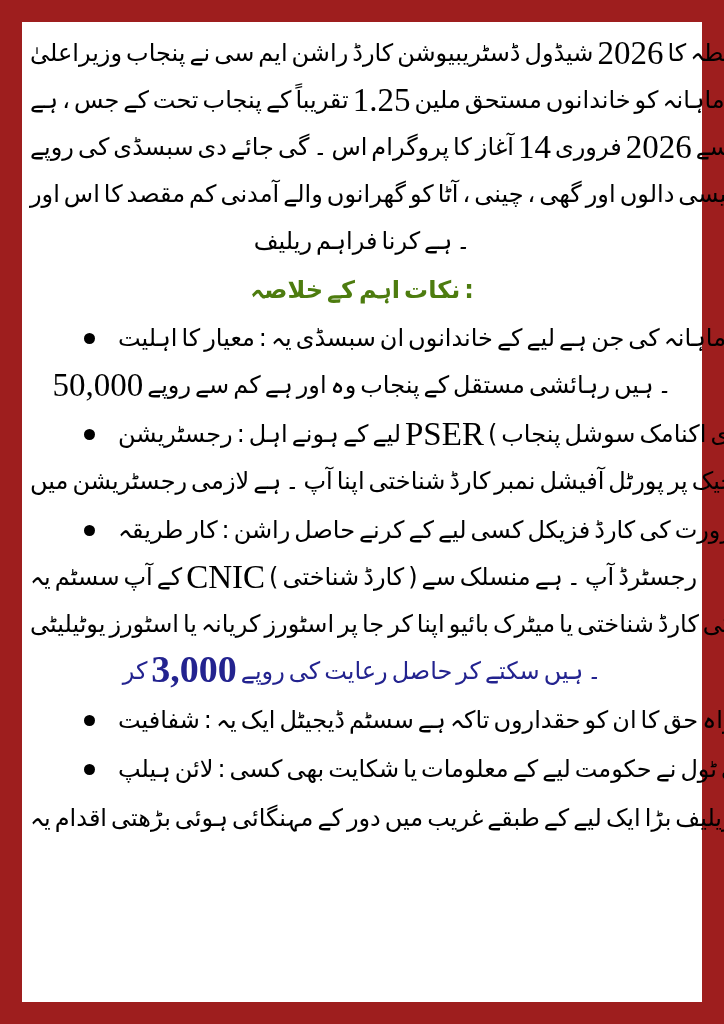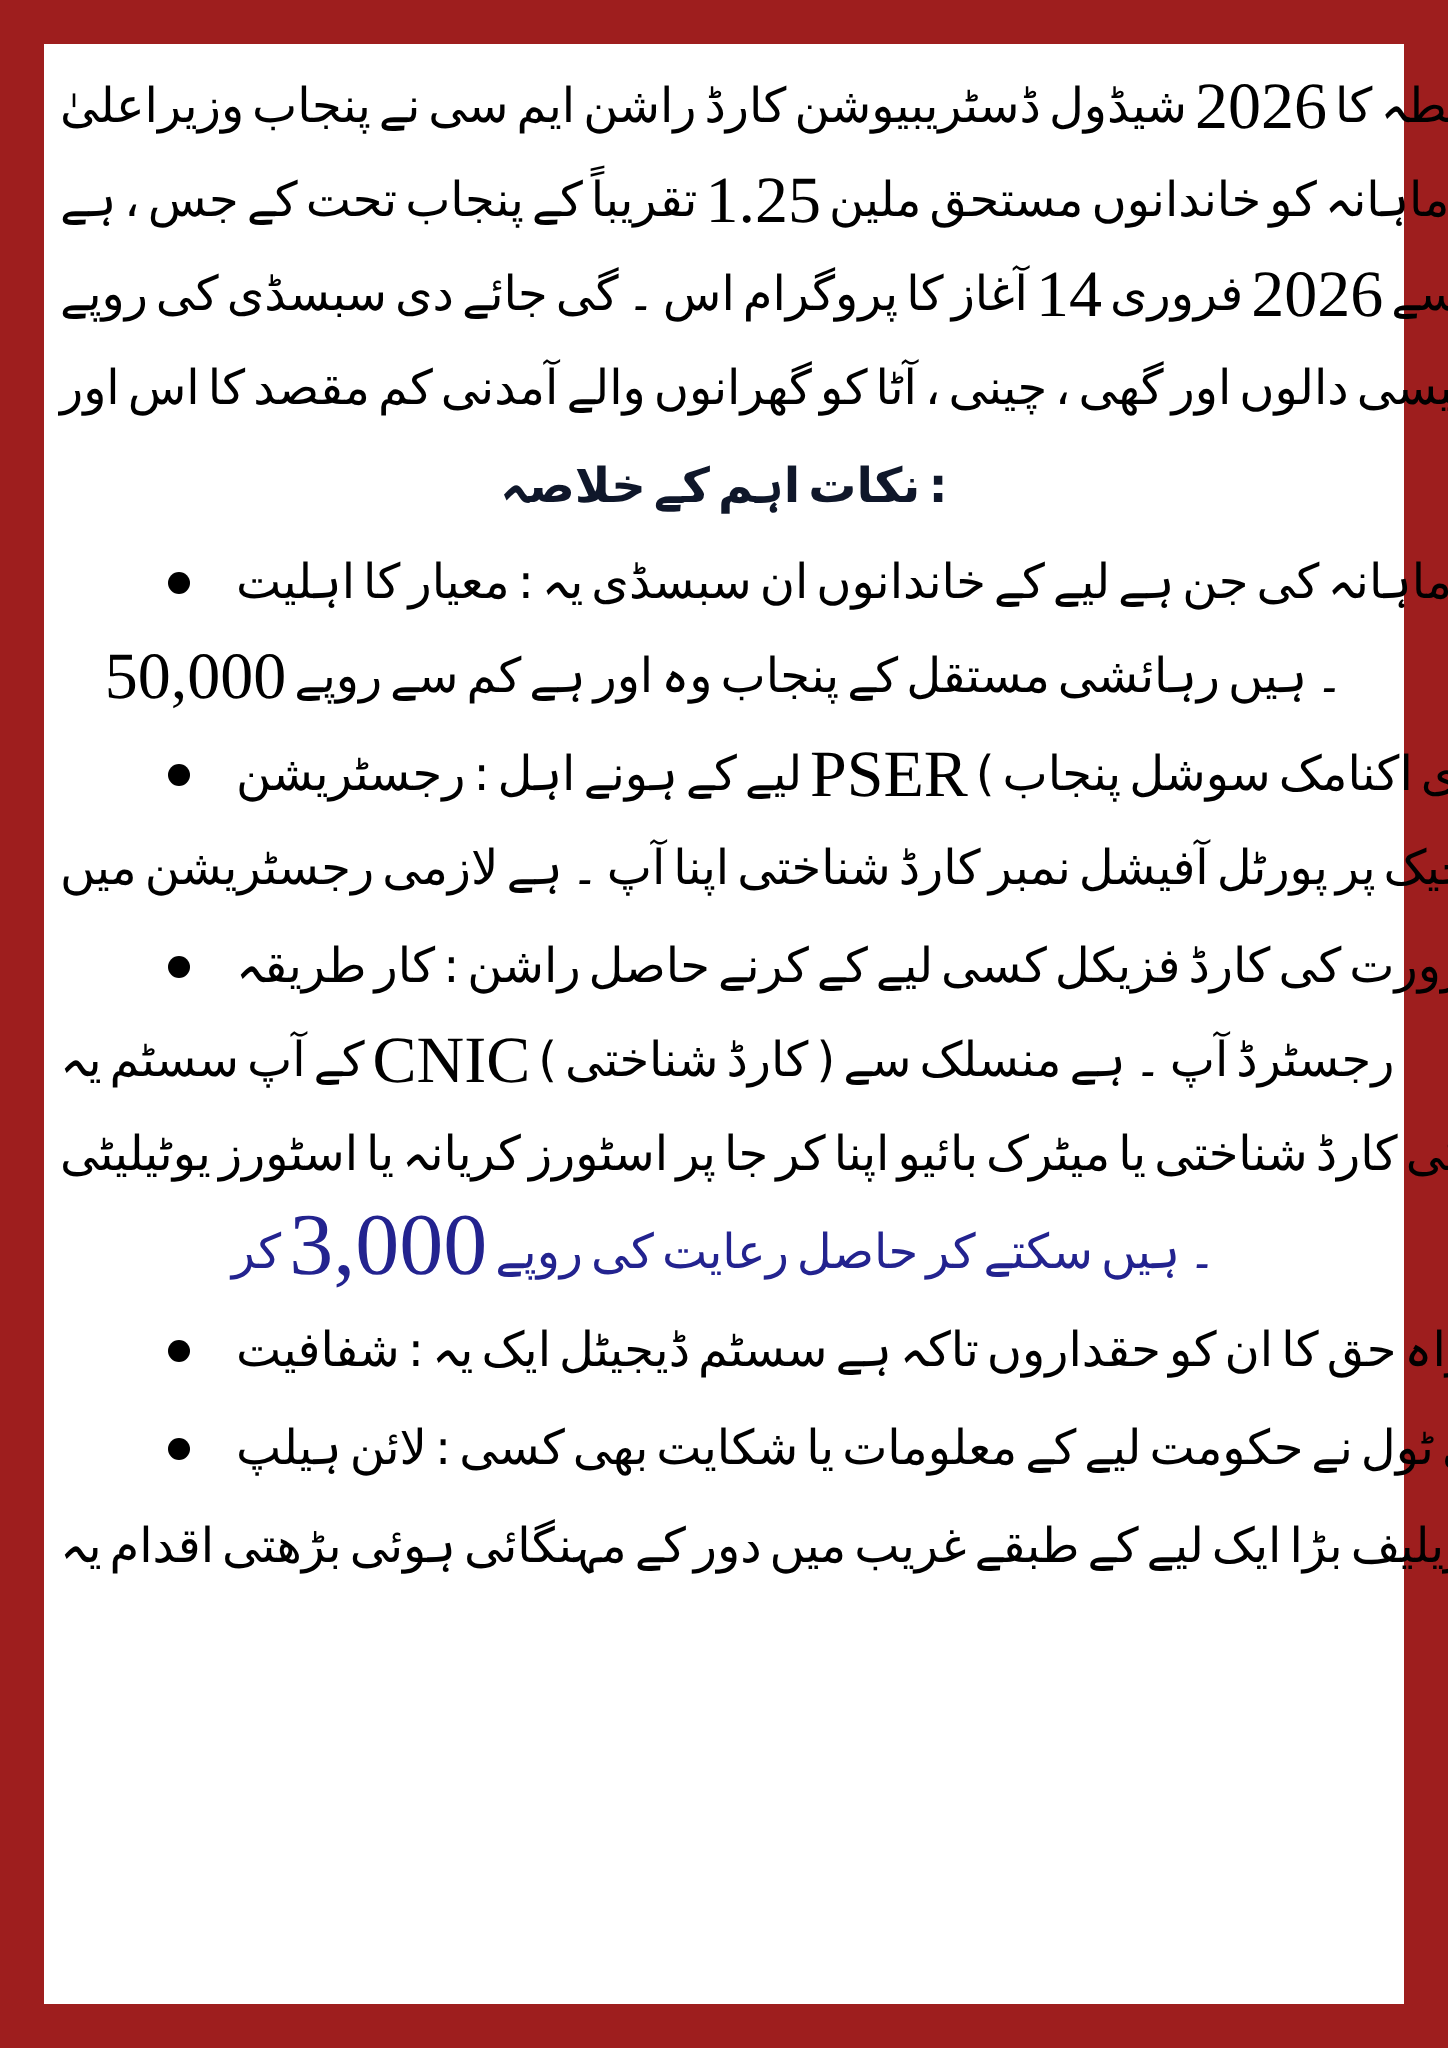--- a/index.html
+++ b/index.html
@@ -27,23 +27,23 @@
   }
   .w{display:inline-block;margin:0 2px;}
   .num{
     font-family:"Liberation Serif",serif;
     font-size:33px;
     line-height:1;
     vertical-align:-3px;
     letter-spacing:0;
   }
   .heading .w{font-weight:bold;}
-  .heading{color:#0f172a;margin:1px 0 1px 0;}
+  .heading{color:#4d7c0f;margin:1px 0 1px 0;}
   .blue{color:#23238f;}
-  .blue .num{font-size:44px;}
+  .blue .num{font-size:38px;font-weight:bold;}
   .intro{margin-bottom:2px;}
   .bullet{position:relative;margin-bottom:2px;}
   .bullet .dot{
     position:absolute;
     left:56px;top:18px;
     width:11px;height:11px;
     border-radius:50%;
     background:#000000;
   }
   .bullet .first{padding-left:88px;text-decoration:underline;}
@@ -53,20 +53,21 @@
 <body>
 
 <div class="poster">
   <div class="content">
 
     <div class="intro">
       <div class="tline"><span class="w" dir="rtl">وزیراعلیٰ</span><span class="w" dir="rtl">پنجاب</span><span class="w" dir="rtl">نے</span><span class="w" dir="rtl">سی</span><span class="w" dir="rtl">ایم</span><span class="w" dir="rtl">راشن</span><span class="w" dir="rtl">کارڈ</span><span class="w" dir="rtl">ڈسٹریبیوشن</span><span class="w" dir="rtl">شیڈول</span><span class="w num" dir="ltr">2026</span><span class="w" dir="rtl">کا</span><span class="w" dir="rtl">باضابطہ</span></div>
       <div class="tline"><span class="w" dir="rtl">ہے</span><span class="w" dir="rtl">،</span><span class="w" dir="rtl">جس</span><span class="w" dir="rtl">کے</span><span class="w" dir="rtl">تحت</span><span class="w" dir="rtl">پنجاب</span><span class="w" dir="rtl">کے</span><span class="w" dir="rtl">تقریباً</span><span class="w num" dir="ltr">1.25</span><span class="w" dir="rtl">ملین</span><span class="w" dir="rtl">مستحق</span><span class="w" dir="rtl">خاندانوں</span><span class="w" dir="rtl">کو</span><span class="w" dir="rtl">ماہانہ</span></div>
       <div class="tline"><span class="w" dir="rtl">روپے</span><span class="w" dir="rtl">کی</span><span class="w" dir="rtl">سبسڈی</span><span class="w" dir="rtl">دی</span><span class="w" dir="rtl">جائے</span><span class="w" dir="rtl">گی</span><span class="w" dir="rtl">۔</span><span class="w" dir="rtl">اس</span><span class="w" dir="rtl">پروگرام</span><span class="w" dir="rtl">کا</span><span class="w" dir="rtl">آغاز</span><span class="w num" dir="ltr">14</span><span class="w" dir="rtl">فروری</span><span class="w num" dir="ltr">2026</span><span class="w" dir="rtl">سے</span></div>
       <div class="tline"><span class="w" dir="rtl">اور</span><span class="w" dir="rtl">اس</span><span class="w" dir="rtl">کا</span><span class="w" dir="rtl">مقصد</span><span class="w" dir="rtl">کم</span><span class="w" dir="rtl">آمدنی</span><span class="w" dir="rtl">والے</span><span class="w" dir="rtl">گھرانوں</span><span class="w" dir="rtl">کو</span><span class="w" dir="rtl">آٹا</span><span class="w" dir="rtl">،</span><span class="w" dir="rtl">چینی</span><span class="w" dir="rtl">،</span><span class="w" dir="rtl">گھی</span><span class="w" dir="rtl">اور</span><span class="w" dir="rtl">دالوں</span><span class="w" dir="rtl">جیسی</span></div>
+      <div class="tline"><span class="w" dir="rtl">ریلیف</span><span class="w" dir="rtl">فراہم</span><span class="w" dir="rtl">کرنا</span><span class="w" dir="rtl">ہے</span><span class="w" dir="rtl">۔</span></div>
     </div>
 
     <div class="tline heading"><span class="w" dir="rtl">خلاصہ</span><span class="w" dir="rtl">کے</span><span class="w" dir="rtl">اہم</span><span class="w" dir="rtl">نکات</span><span class="w" dir="ltr">:</span></div>
 
     <div class="bullet">
       <span class="dot"></span>
       <div class="tline first"><span class="w" dir="rtl">اہلیت</span><span class="w" dir="rtl">کا</span><span class="w" dir="rtl">معیار</span><span class="w" dir="ltr">:</span><span class="w" dir="rtl">یہ</span><span class="w" dir="rtl">سبسڈی</span><span class="w" dir="rtl">ان</span><span class="w" dir="rtl">خاندانوں</span><span class="w" dir="rtl">کے</span><span class="w" dir="rtl">لیے</span><span class="w" dir="rtl">ہے</span><span class="w" dir="rtl">جن</span><span class="w" dir="rtl">کی</span><span class="w" dir="rtl">ماہانہ</span></div>
       <div class="tline"><span class="w num" dir="ltr">50,000</span><span class="w" dir="rtl">روپے</span><span class="w" dir="rtl">سے</span><span class="w" dir="rtl">کم</span><span class="w" dir="rtl">ہے</span><span class="w" dir="rtl">اور</span><span class="w" dir="rtl">وہ</span><span class="w" dir="rtl">پنجاب</span><span class="w" dir="rtl">کے</span><span class="w" dir="rtl">مستقل</span><span class="w" dir="rtl">رہائشی</span><span class="w" dir="rtl">ہیں</span><span class="w" dir="rtl">۔</span></div>
     </div>
 

